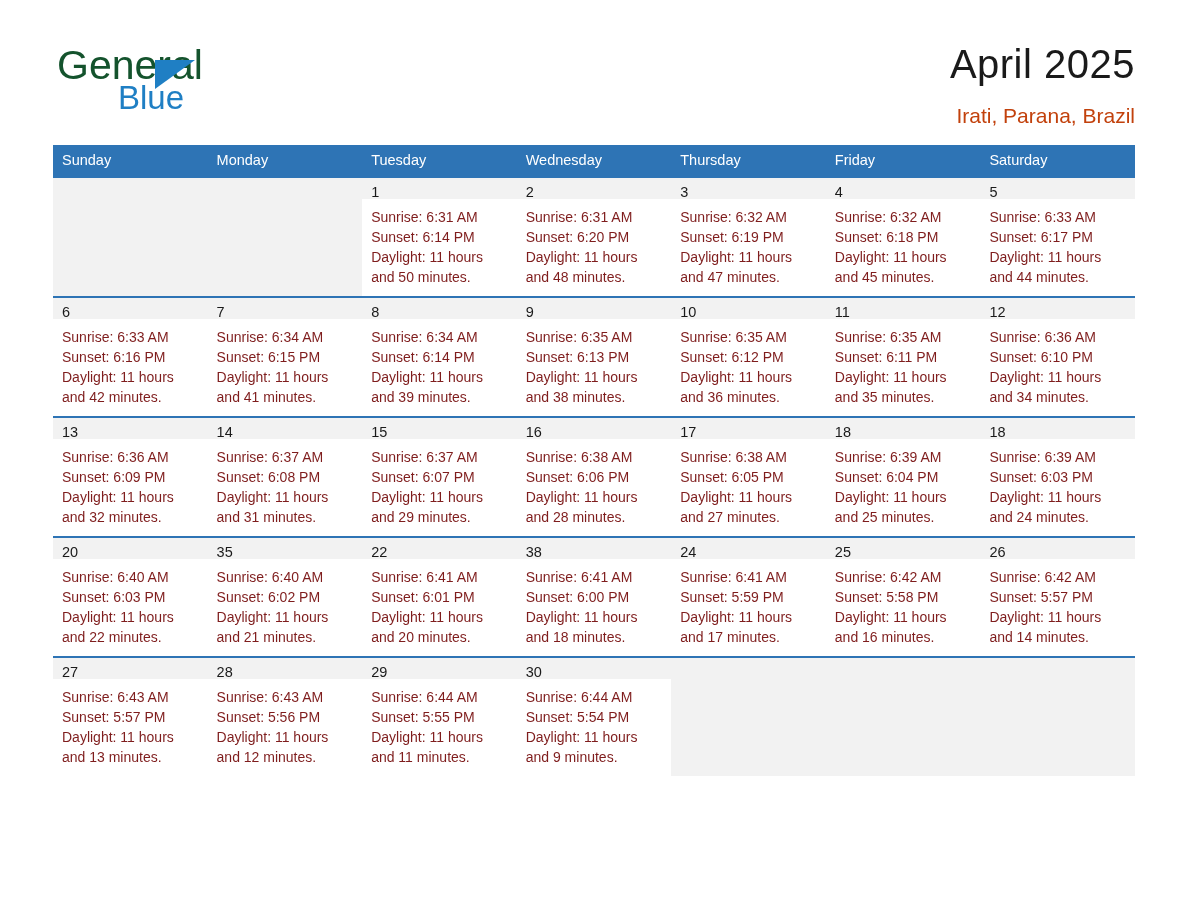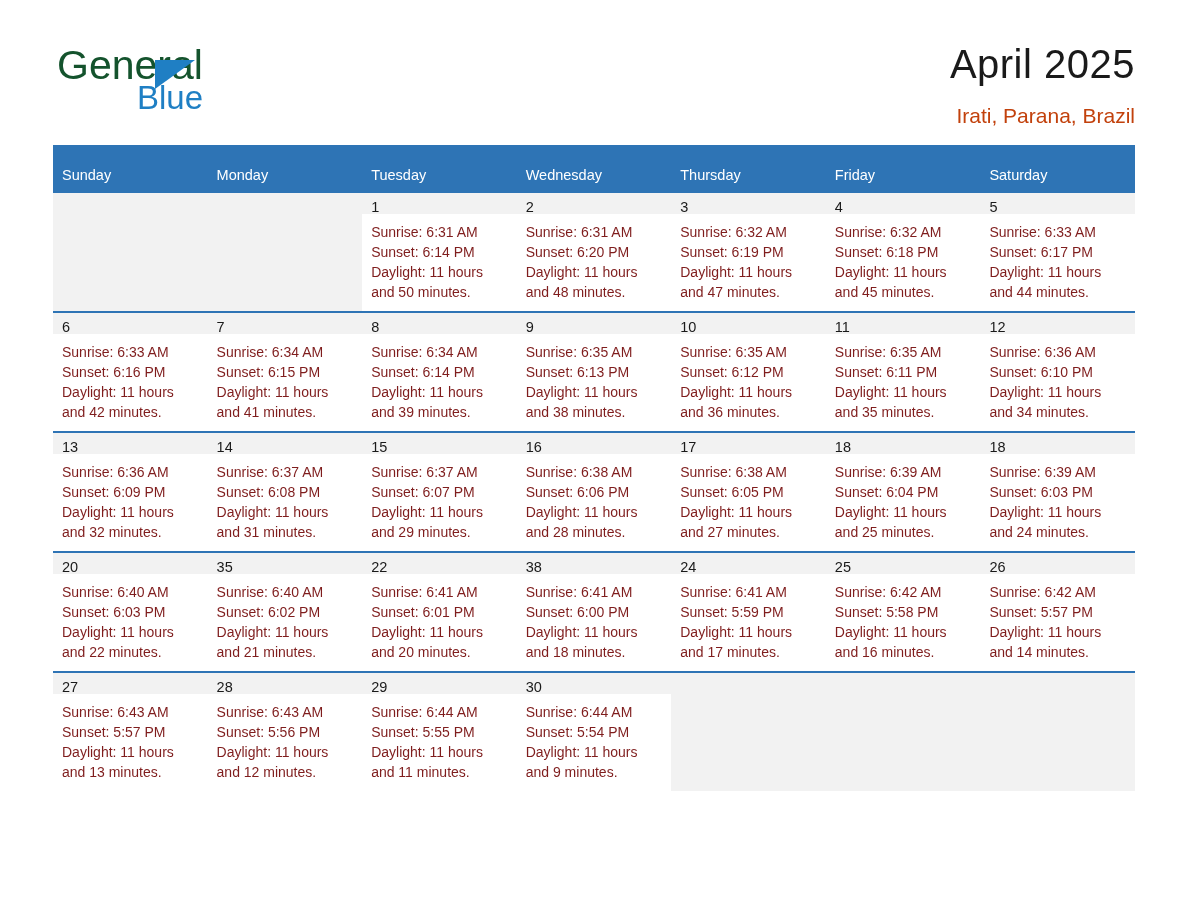--- a/index.html
+++ b/index.html
@@ -37,21 +37,21 @@
     font-size: 41px;
     color: #14532d;
     letter-spacing: 0px;
     line-height: 34px;
     font-family: "Liberation Sans", sans-serif;
   }
   .logo-blue {
     font-size: 33px;
     color: #1f7fc4;
     line-height: 34px;
-    margin-left: 80px;
+    margin-left: 61px;
     display: block;
     margin-top: -2px;
   }
   .logo-triangle {
     position: absolute;
     left: 98px;
     top: 12px;
     width: 0;
     height: 0;
     border-left: 40px solid #1f7fc4;
@@ -80,21 +80,21 @@
     width: 1082px;
     border-collapse: collapse;
     table-layout: fixed;
   }
   table.calendar th {
     background: #2e74b5;
     color: #ffffff;
     font-weight: normal;
     font-size: 14.5px;
     text-align: left;
-    padding: 22px 0 8px 9px;
+    padding: 7px 0 8px 9px;
     height: 16px;
     border: none;
   }
   table.calendar td {
     vertical-align: top;
     border-top: 2px solid #2e74b5;
     height: 118px;
     padding: 0;
   }
   td.empty {

